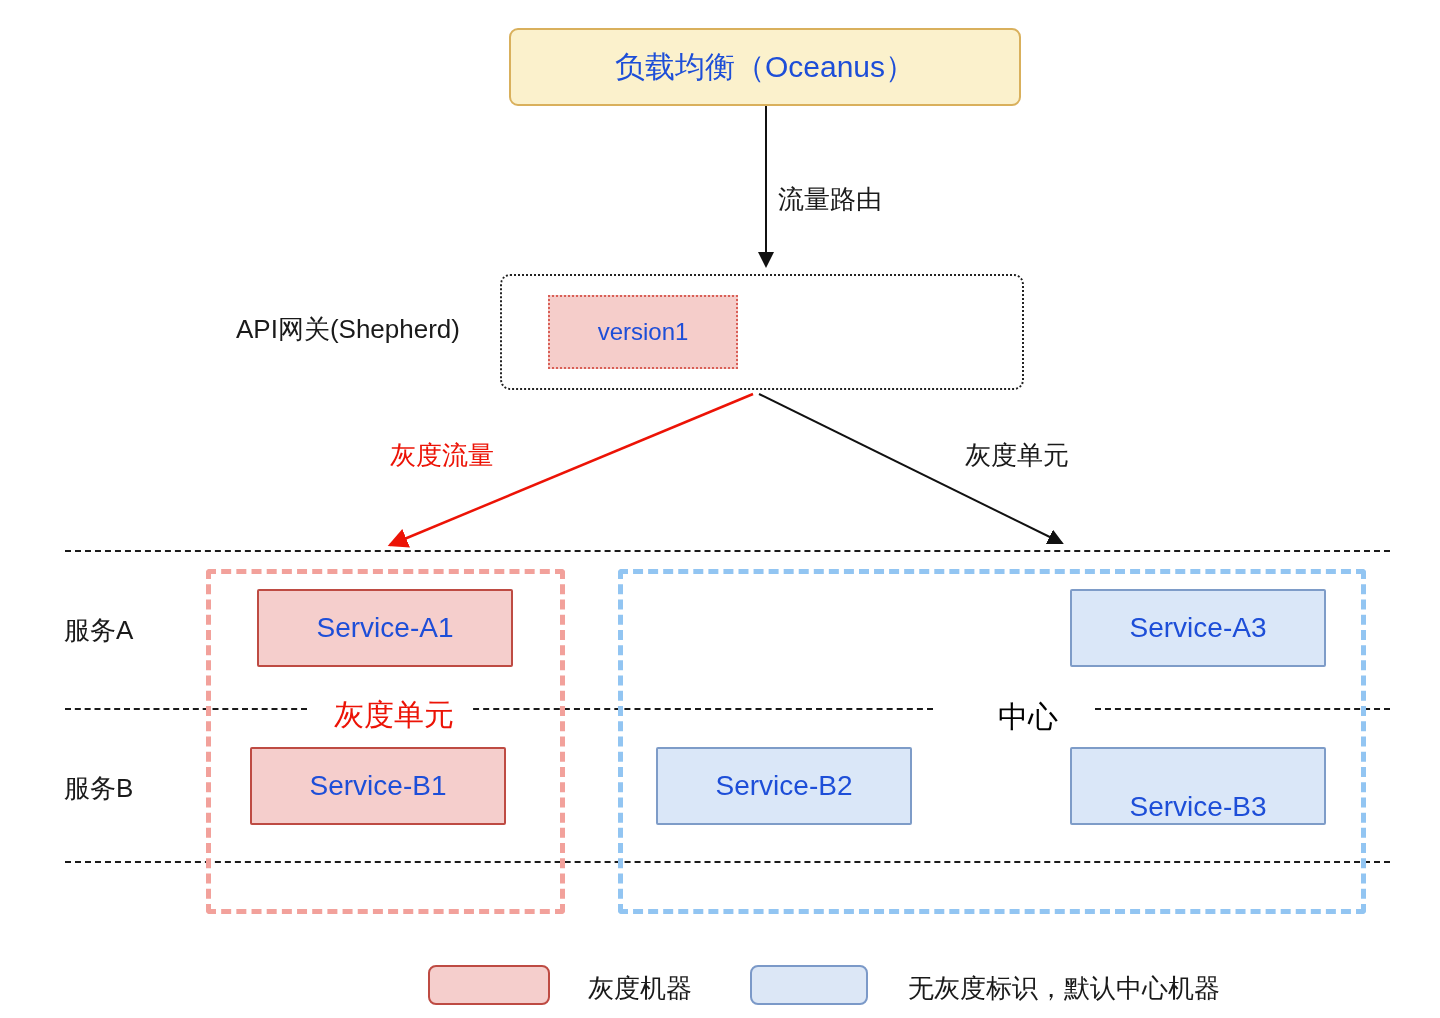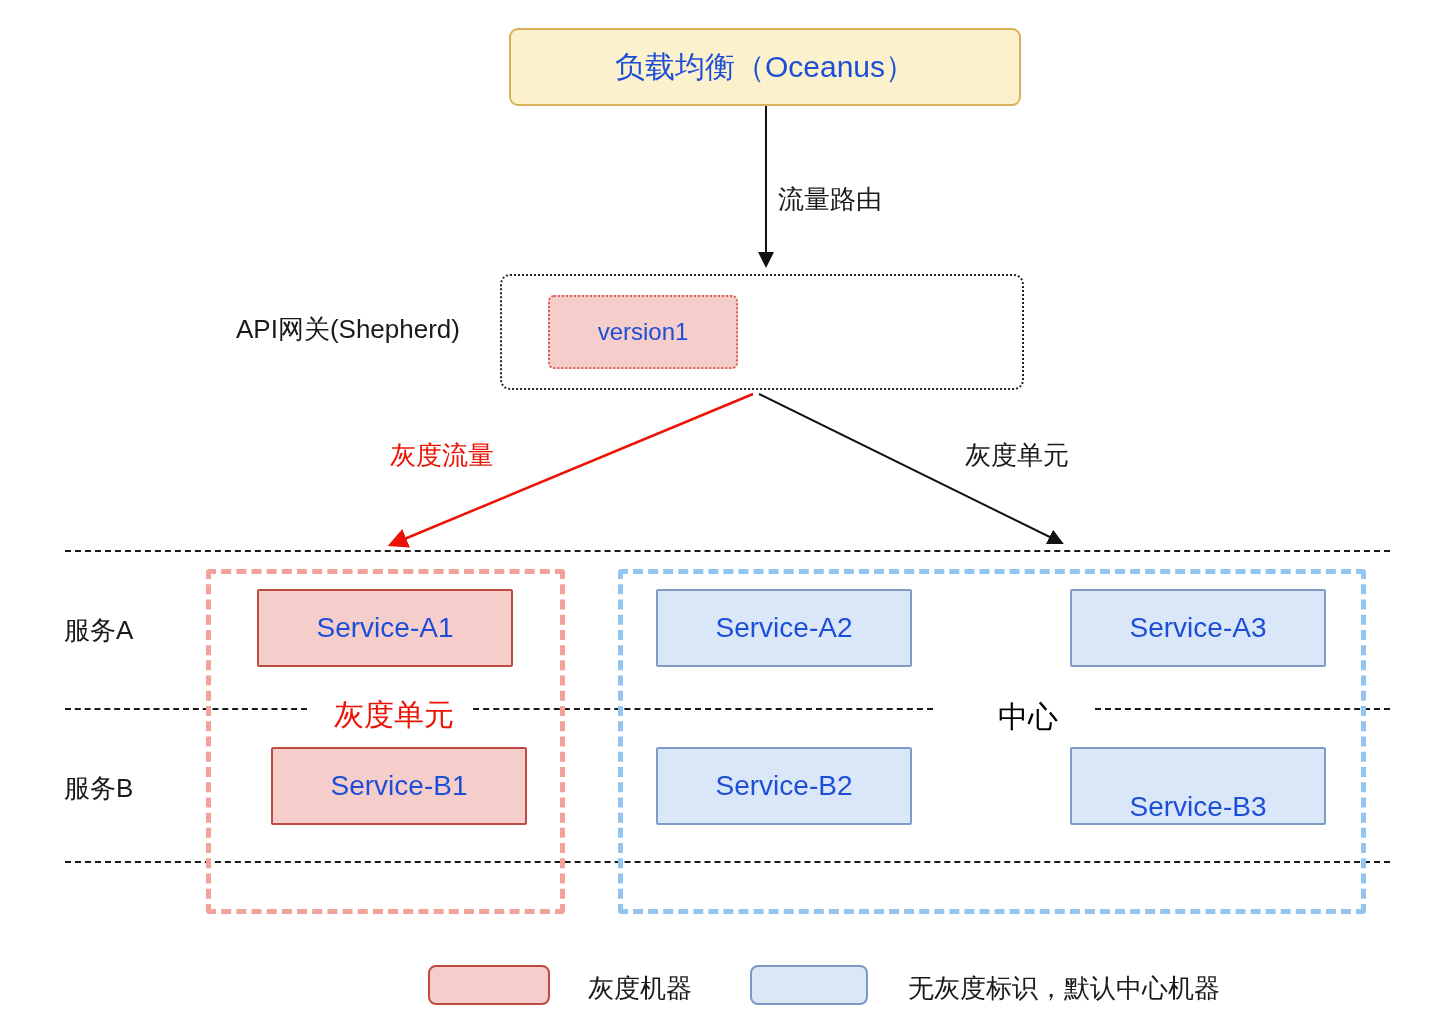--- a/index.html
+++ b/index.html
@@ -33,21 +33,21 @@
     font-size: 30px;
   }
   .gateway-frame {
     left: 500px; top: 274px; width: 524px; height: 116px;
     border: 2px dotted #222222;
     border-radius: 10px;
     background: #ffffff;
   }
   .version-box {
     top: 295px; width: 190px; height: 74px;
-    border-radius: 6px;
+    border-radius: 0;
     font-size: 24px;
     align-items: center;
   }
   .version-gray  { left: 548px; background: #F5CDCA; border: 2px dotted #D95F56; }
   .version-blue  { left: 779px; background: #DBE8F9; border: 2px dotted #86A8D8; }
 
   .service-box {
     width: 256px; height: 78px;
     border-radius: 2px;
     font-size: 28px;
@@ -165,28 +165,25 @@
 
   <div class="unit-frame unit-gray"></div>
   <div class="unit-frame unit-center"></div>
 
   <div class="inline-label label-red" style="left:318px; top:695px; width:136px;">灰度单元</div>
   <div class="inline-label" style="left:975px; top:697px; width:90px;">中心</div>
 
   <div class="node service-box svc-pink" style="left:257px; top:589px;">
     <span>Service-A1</span>
   </div>
-  <div class="node service-box svc-blue" style="left:656px; top:589px;">
-    <span>Service-A2</span>
-  </div>
   <div class="node service-box svc-blue" style="left:1070px; top:589px;">
     <span>Service-A3</span>
   </div>
 
-  <div class="node service-box svc-pink" style="left:271px; top:747px;">
+  <div class="node service-box svc-pink" style="left:250px; top:747px;">
     <span>Service-B1</span>
   </div>
   <div class="node service-box svc-blue" style="left:656px; top:747px;">
     <span>Service-B2</span>
   </div>
   <div class="node service-box svc-blue" style="left:1070px; top:747px;align-items:flex-end;">
     <span>Service-B3</span>
   </div>
 
   <div class="legend-swatch legend-swatch-gray"></div>

